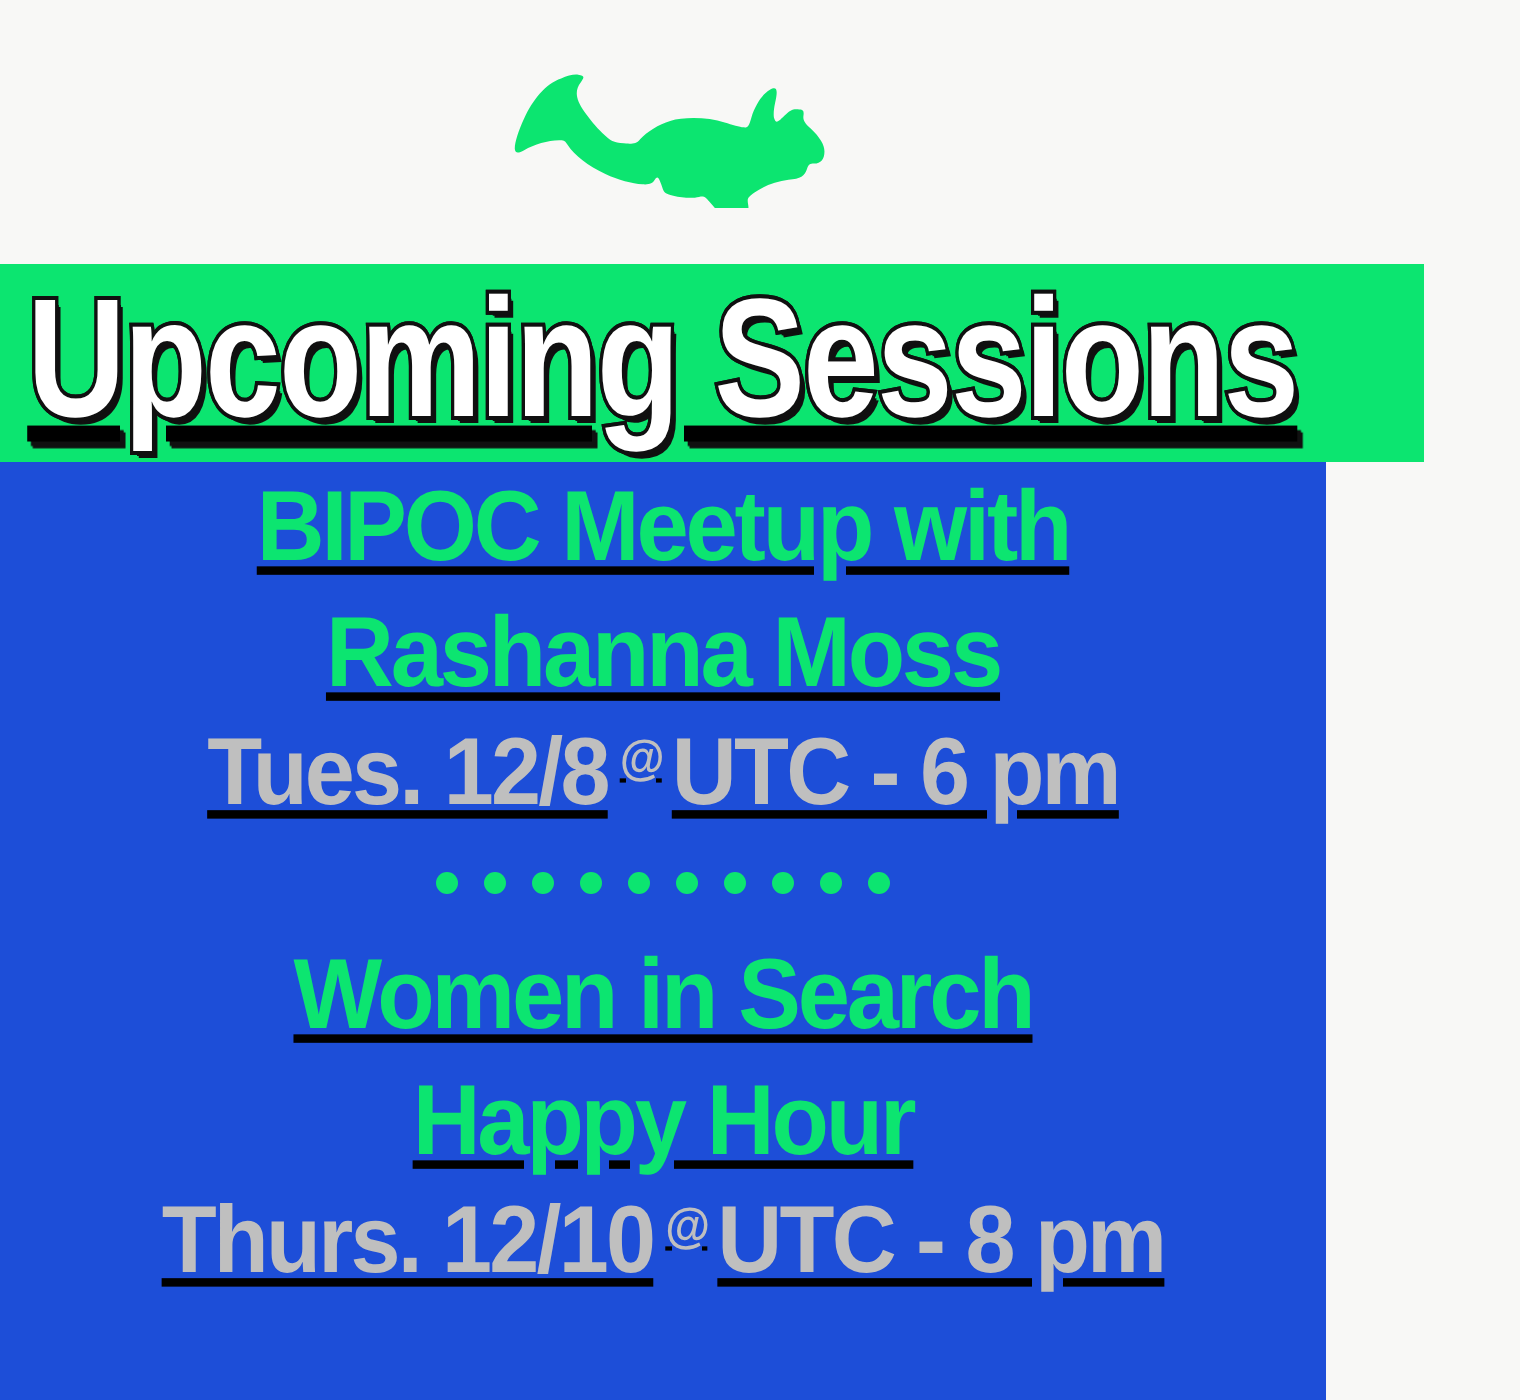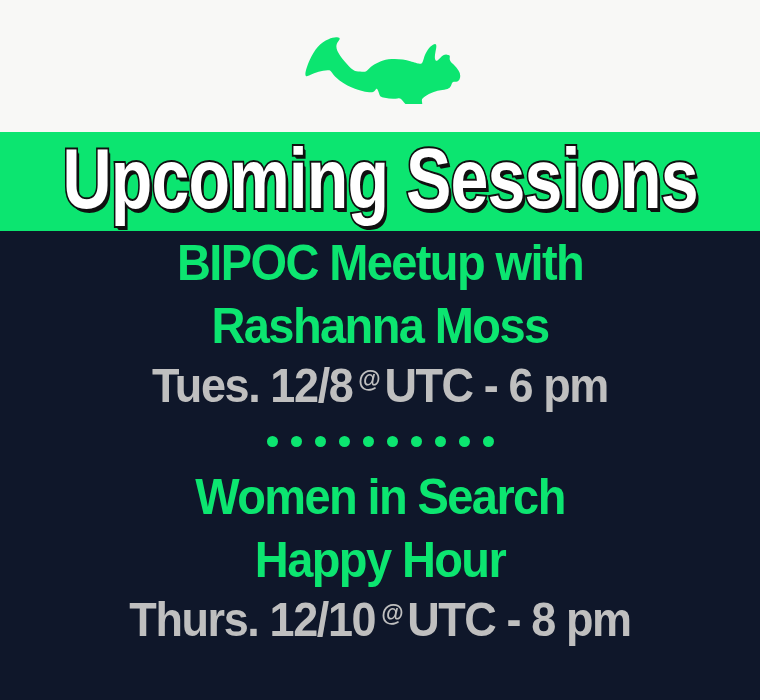--- a/index.html
+++ b/index.html
@@ -9,27 +9,28 @@
   body {
     width: 760px;
     height: 700px;
     background: #f8f8f6;
     font-family: "Liberation Sans", sans-serif;
     overflow: hidden;
     position: relative;
   }
 
   .poster {
-    width: 760px;
+    width: 663px;
     height: 700px;
     position: relative;
     display: flex;
     flex-direction: column;
     align-items: center;
-    background: #0f172a;
+    background: #1d4ed8;
+    text-decoration: underline;
   }
 
   
   .logo-wrap {
     width: 760px;
     height: 132px;
     display: flex;
     align-items: center;
     justify-content: center;
     background: #f8f8f6;

